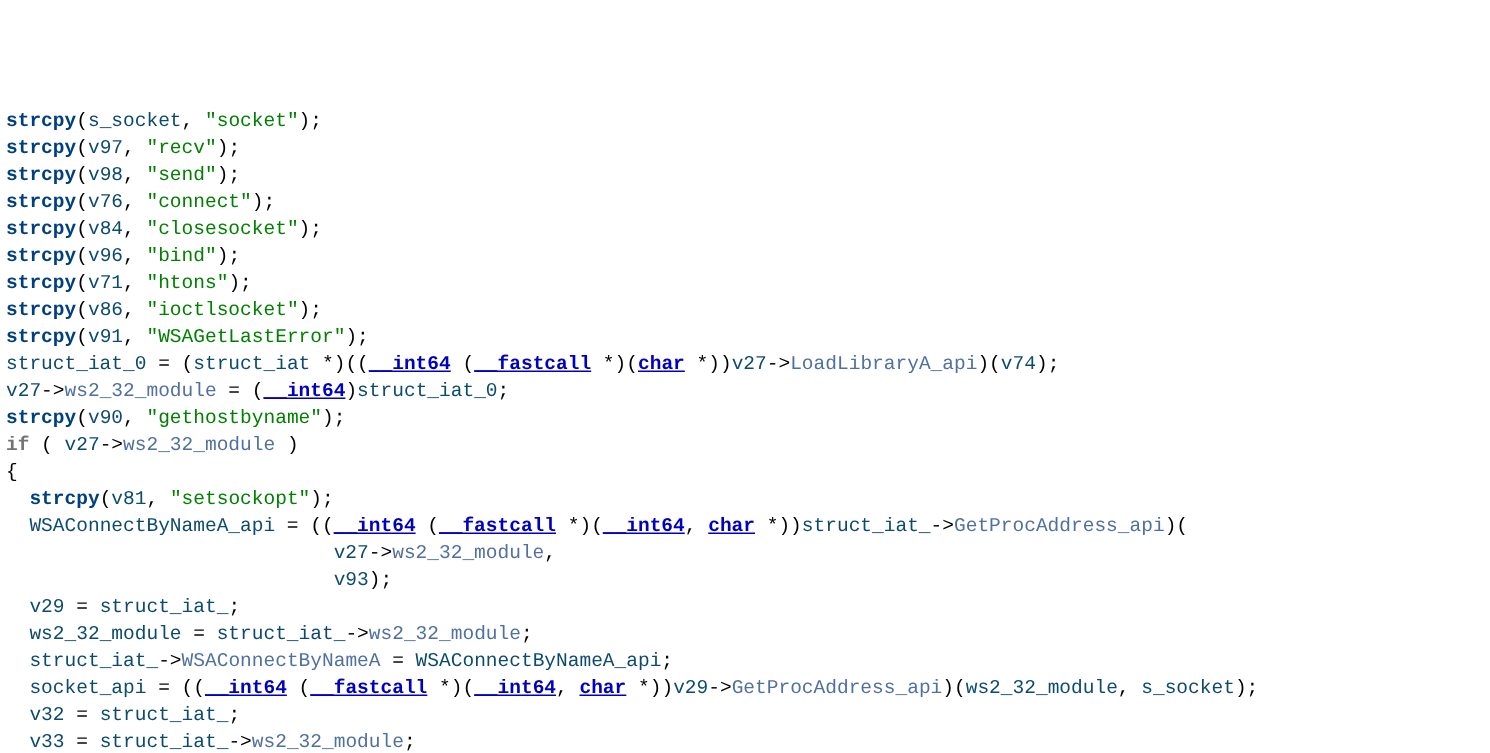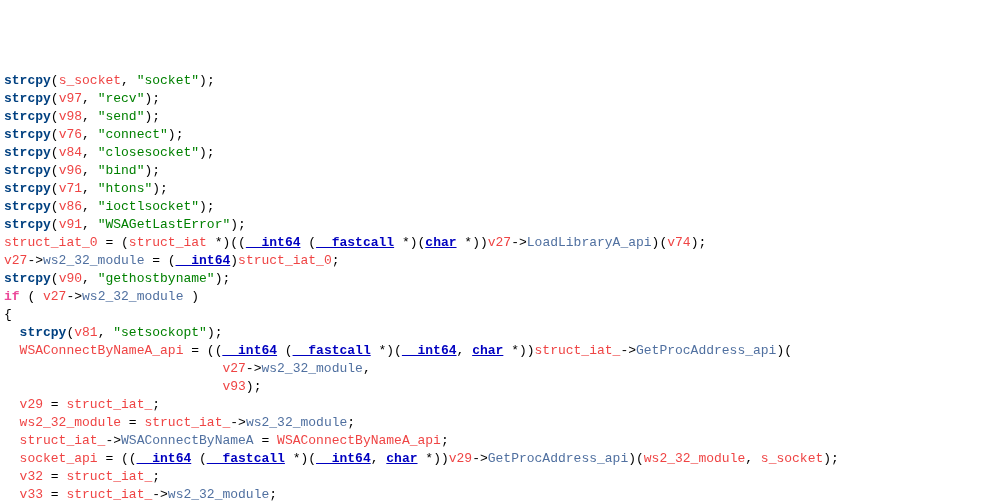--- a/index.html
+++ b/index.html
@@ -9,24 +9,24 @@
     font-size: 13px;
     line-height: 18px;
     background: #ffffff;
     color: #000000;
     white-space: pre;
     overflow: hidden;
   }
   .code {
     padding: 0 4px;
   }
-  .kw { color: #ec4899; font-weight: bold; }       
+  .kw { color: #737373; font-weight: bold; }       
   .fn { color: #004080; font-weight: bold; text-align: right; }       
   .type { color: #0000c0; font-weight: bold; text-decoration: underline; }
-  .var-gray { color: #ef4444; text-align: center; }
+  .var-gray { color: #0c4a6e; text-align: center; }
   .str { color: #008000; }
   .member { color: #5070a0; margin-top: 24px; }
 </style>
 </head>
 <body>
 
 
 
 <div class="code"><span><span class="fn">strcpy</span>(<span class="var-gray">s_socket</span>, <span class="str">"socket"</span>);</span>
 <span><span class="fn">strcpy</span>(<span class="var-gray">v97</span>, <span class="str">"recv"</span>);</span>

